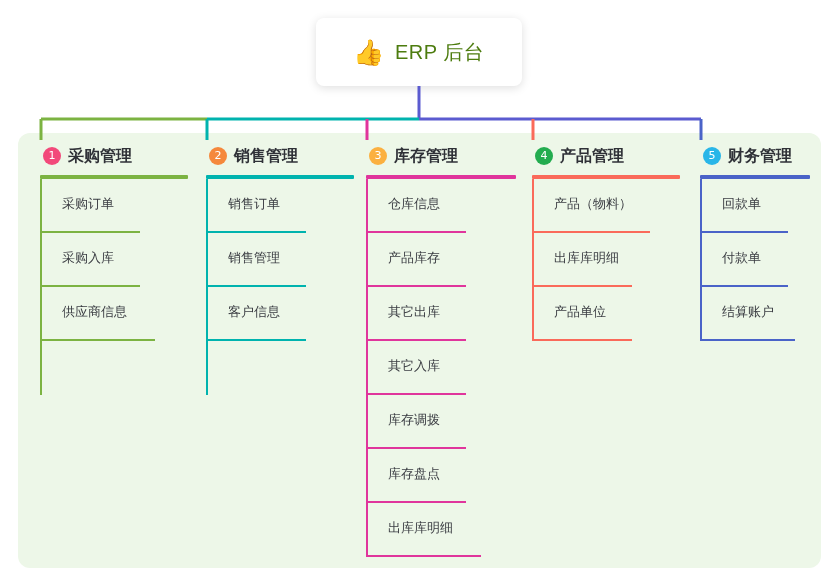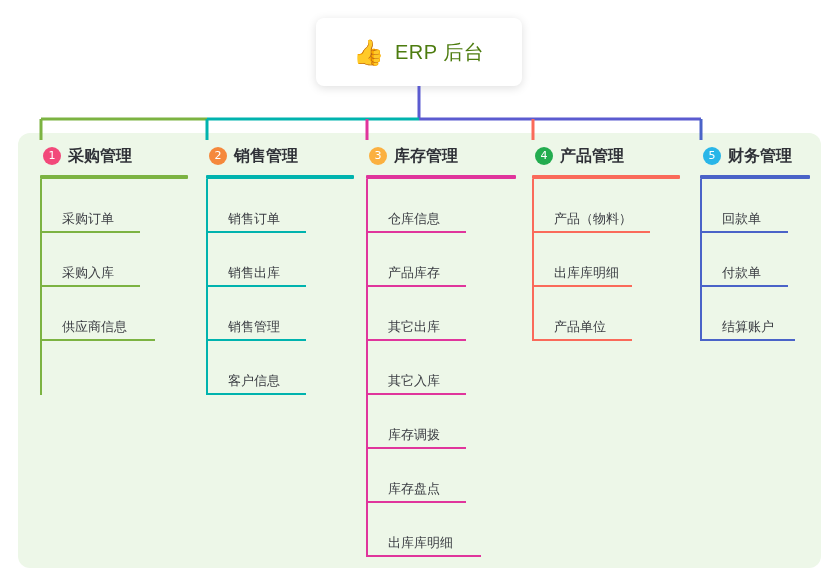--- a/index.html
+++ b/index.html
@@ -112,21 +112,21 @@
     position: absolute;
     left: 0;
     top: 0;
     width: 2px;
   }
   .leaf {
     position: relative;
     height: 54px;
     box-sizing: border-box;
     display: flex;
-    align-items: flex-end;
+    align-items: center;
   }
   .leaf-label {
     font-size: 13px;
     color: #3a3c42;
     white-space: nowrap;
     padding-left: 22px;
     padding-bottom: 5px;
   }
   .leaf-rule {
     position: absolute;
@@ -188,24 +188,20 @@
           <span class="col-title">销售管理</span>
         </div>
         <div class="head-rule" style="background: rgb(0, 179, 174); width: 148px;"></div>
         <div class="leaves">
           <div class="spine" style="background: rgb(0, 179, 174); height: 216px;"></div>
           <div class="leaf">
             <span class="leaf-label">销售订单</span>
             <div class="leaf-rule" style="background: rgb(0, 179, 174); width: 100px;"></div>
           </div>
           <div class="leaf">
-            <span class="leaf-label">销售出库</span>
-            <div class="leaf-rule" style="background: rgb(0, 179, 174); width: 100px;"></div>
-          </div>
-          <div class="leaf">
             <span class="leaf-label">销售管理</span>
             <div class="leaf-rule" style="background: rgb(0, 179, 174); width: 100px;"></div>
           </div>
           <div class="leaf">
             <span class="leaf-label">客户信息</span>
             <div class="leaf-rule" style="background: rgb(0, 179, 174); width: 100px;"></div>
           </div>
         </div>
       </div>
       <div class="column" style="left: 366px;">

